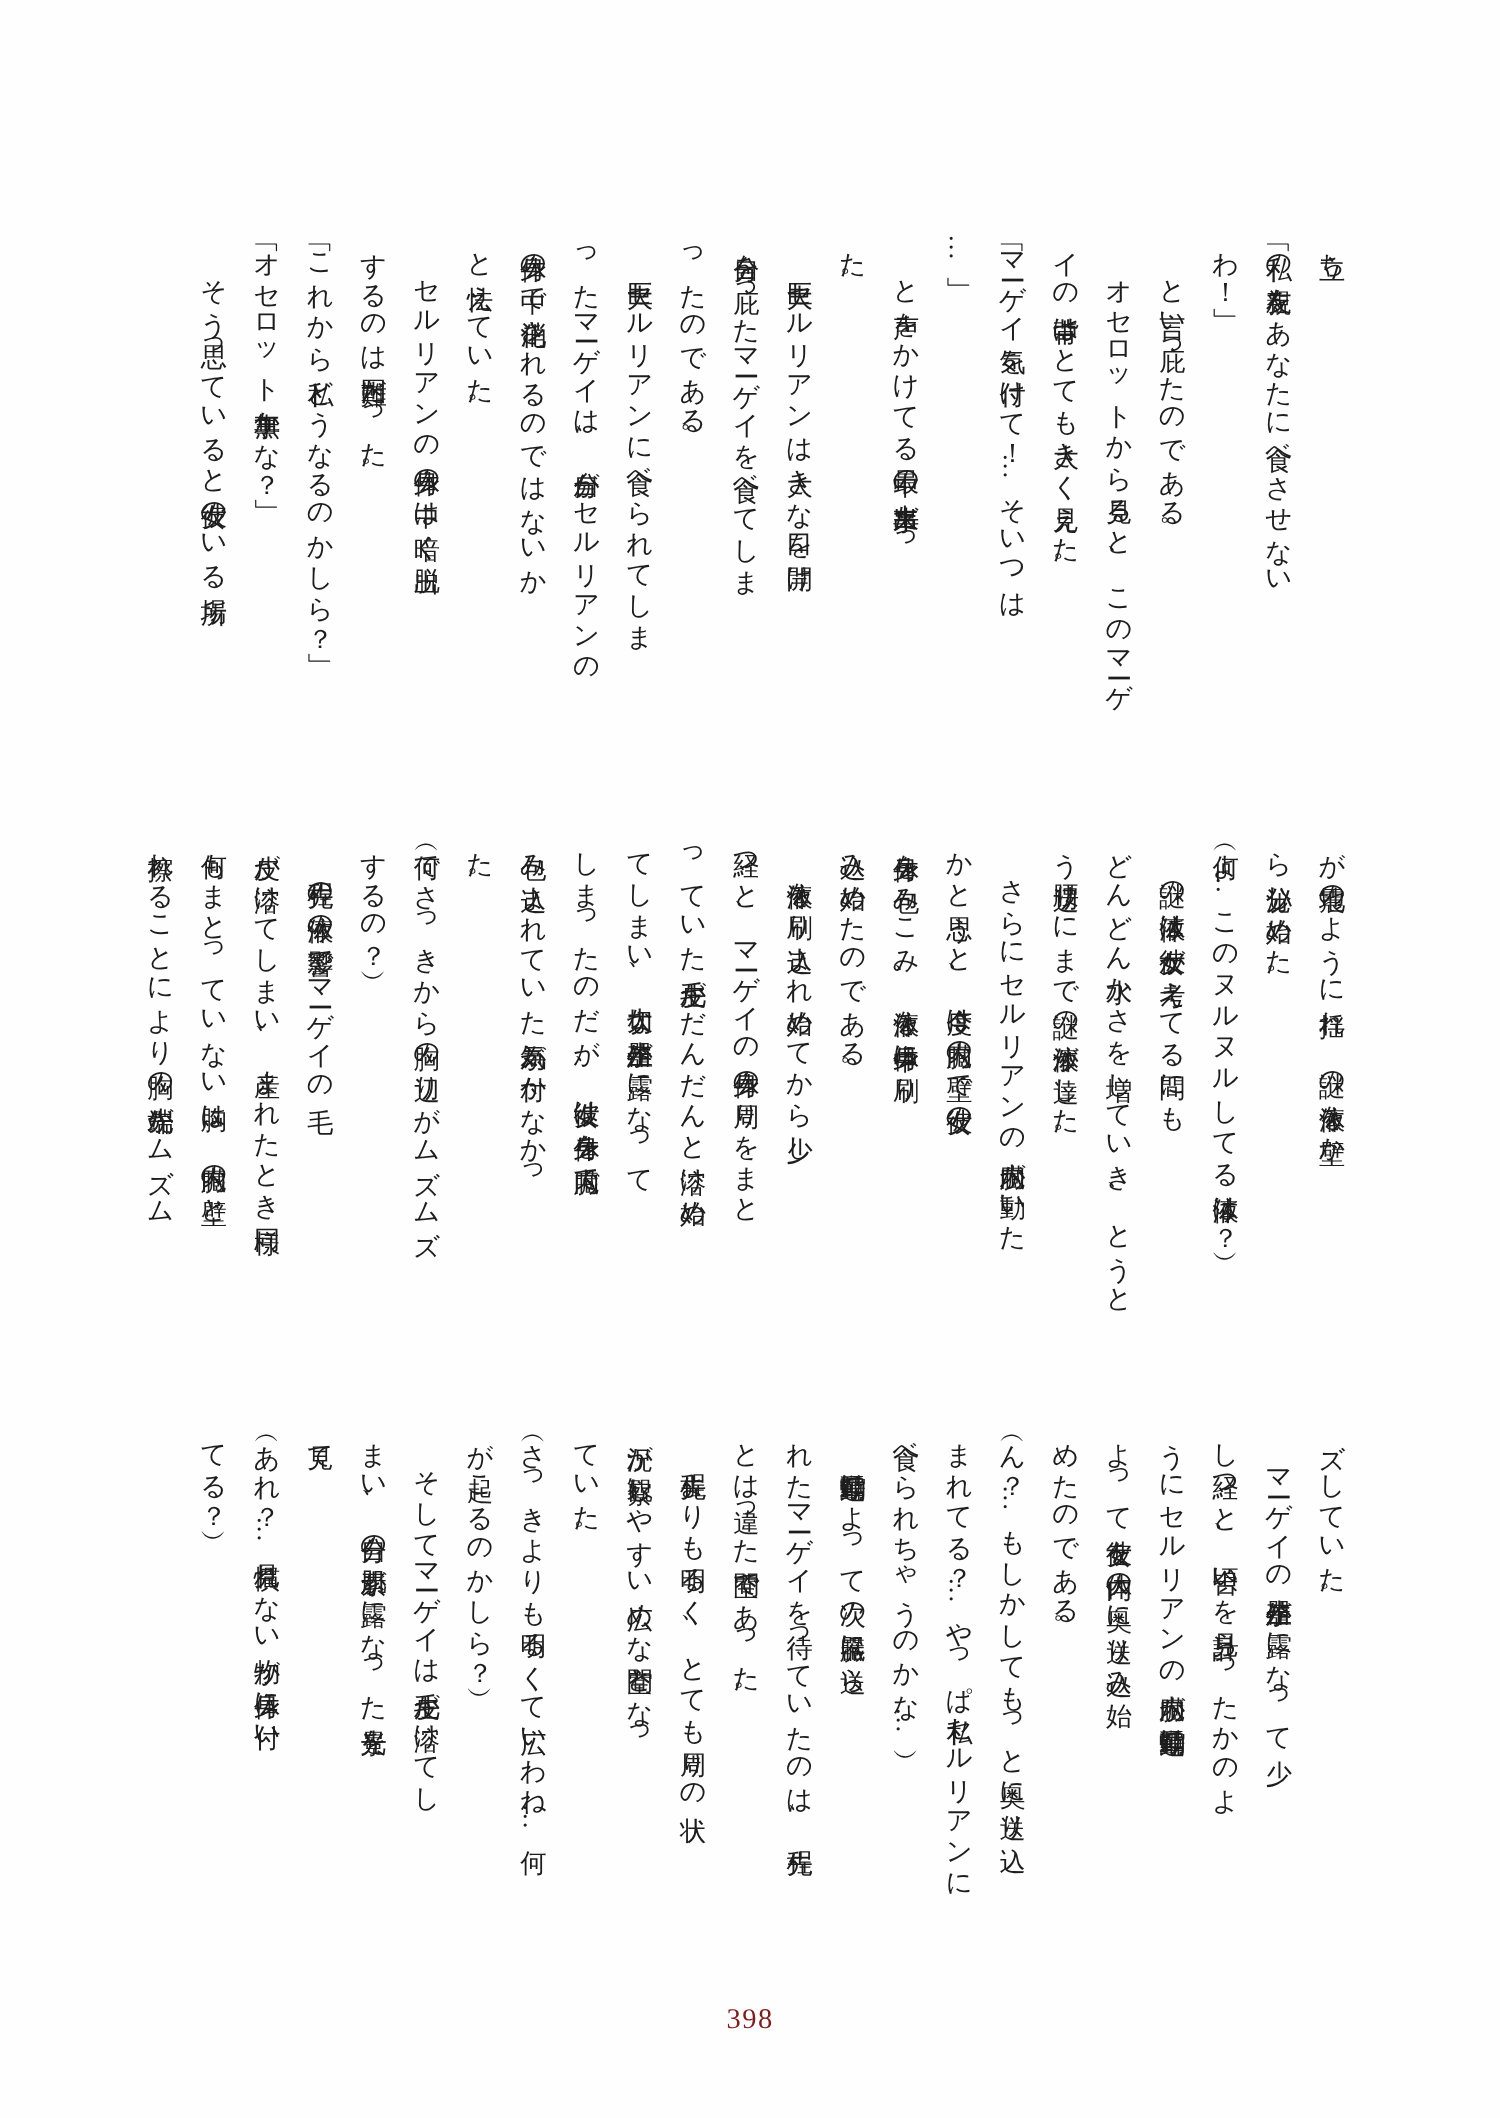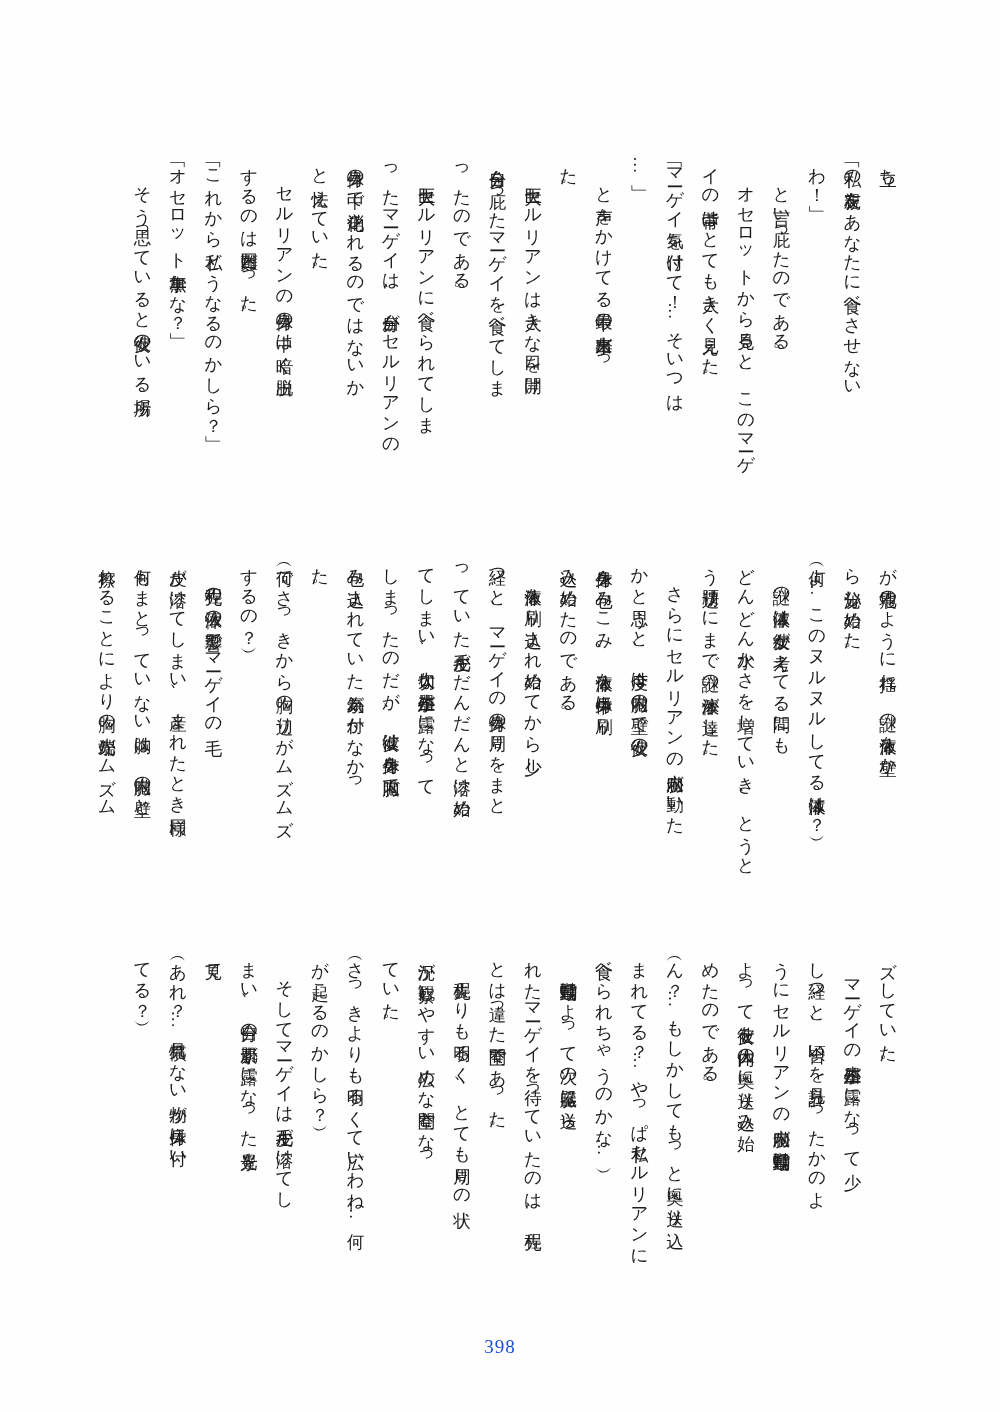--- a/index.html
+++ b/index.html
@@ -35,21 +35,21 @@
     
   }
   .page-number {
     position: absolute;
     top: 1336px;
     left: 0;
     width: 1000px;
     text-align: center;
     font-size: 19px;
     letter-spacing: 1px;
-    color: #1d4ed8;
+    color: #7f1d1d;
     font-family: "Liberation Serif", "DejaVu Serif", serif;
   }
 </style>
 </head>
 <body>
 
 <div class="page">
 
   <div class="vband vband-top"><div class="vline">立ち</div><div class="vline">「私の親友をあなたに食べさせない</div><div class="vline">わ！」</div><div class="vline">　と言い庇ったのである。</div><div class="vline">　オセロットから見ると、このマーゲ</div><div class="vline">イの背中はとても大きく見えた。</div><div class="vline">「マーゲイ気を付けて！…そいつは</div><div class="vline">…」</div><div class="vline">　と声をかけてる最中の出来事だっ</div><div class="vline">た。</div><div class="vline">　巨大セルリアンは大きな口を開け</div><div class="vline">自分を庇ったマーゲイを食べてしま</div><div class="vline">ったのである。</div><div class="vline">　巨大セルリアンに食べられてしま</div><div class="vline">ったマーゲイは、自分がセルリアンの</div><div class="vline">身体の中で消化されるのではないか</div><div class="vline">と怯えていた。</div><div class="vline">　セルリアンの身体の中は暗く脱出</div><div class="vline">するのは困難だった。</div><div class="vline">「これから私どうなるのかしら？」</div><div class="vline">「オセロット無事かな？」</div><div class="vline">　そう思っていると彼女のいる場所</div></div>
 

